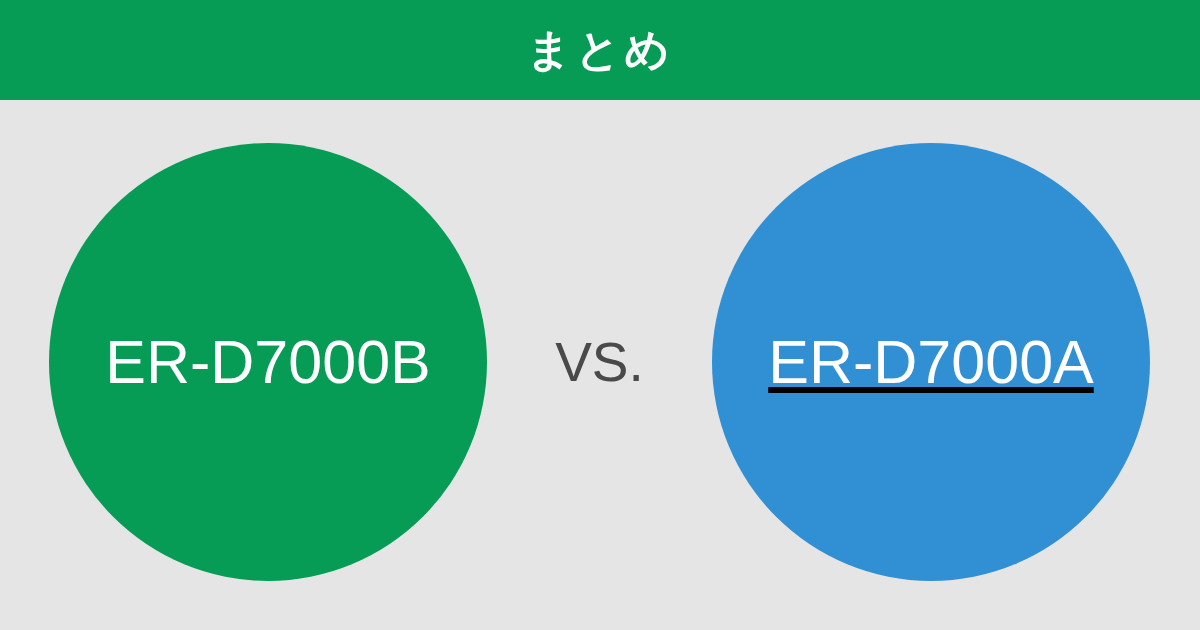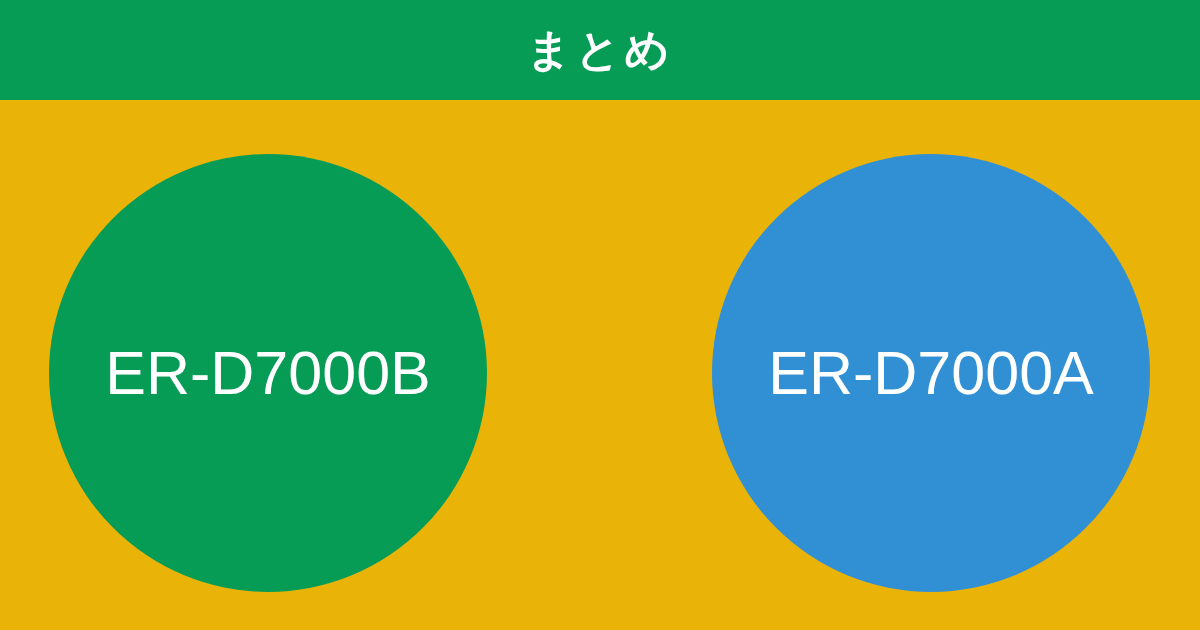--- a/index.html
+++ b/index.html
@@ -10,21 +10,21 @@
     width: 1200px;
     height: 630px;
     background: #ffffff;
     font-family: "Liberation Sans", "DejaVu Sans", sans-serif;
     overflow: hidden;
   }
   .page {
     position: relative;
     width: 1200px;
     height: 630px;
-    background: #eab308;
+    background: #e5e5e5;
   }
 
   
   .header-bar {
     position: absolute;
     left: 0;
     top: 0;
     width: 1200px;
     height: 100px;
     background: #079c56;
@@ -46,37 +46,38 @@
   .compare-stage {
     position: absolute;
     left: 0;
     top: 100px;
     width: 1200px;
     height: 530px;
   }
 
   .circle {
     position: absolute;
-    top: 54px;
+    top: 43px;
     width: 438px;
     height: 438px;
     border-radius: 50%;
     display: flex;
     flex-direction: row;
     align-items: center;
     justify-content: center;
     box-sizing: border-box;
   }
   .circle-left {
     left: 49px;
     background: #079c56;
   }
   .circle-right {
     left: 712px;
     background: #3190d4;
+    text-decoration: underline;
   }
 
   .model-name {
     color: #ffffff;
     font-size: 61px;
     font-weight: 400;
     line-height: 1;
     white-space: nowrap;
     letter-spacing: 0px;
   }
@@ -114,20 +115,21 @@
   <div class="header-bar">
     <div class="header-title">まとめ</div>
   </div>
 
   <div class="compare-stage">
 
     <div class="circle circle-left">
       <div class="model-name">ER-D7000B</div>
     </div>
 
+    <div class="vs-label">VS.</div>
 
     <div class="circle circle-right">
       <div class="model-name">ER-D7000A</div>
     </div>
 
   </div>
 
 </div>
 
 </body></html>

